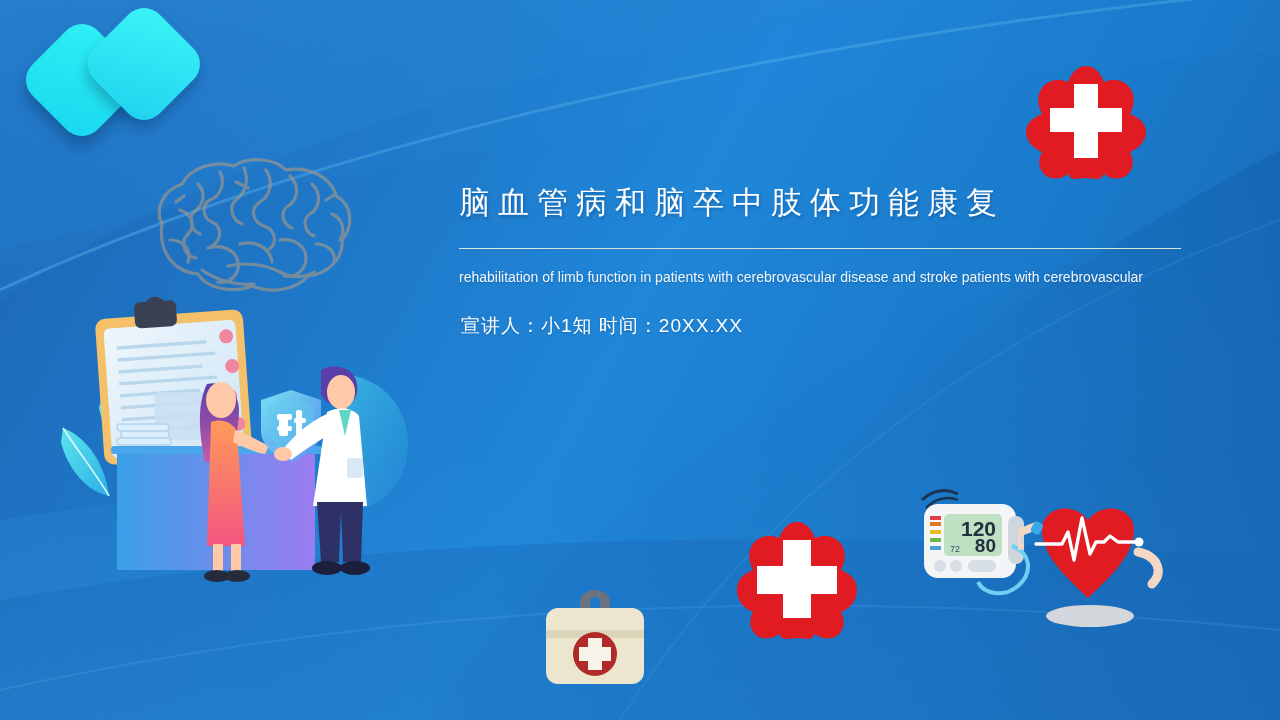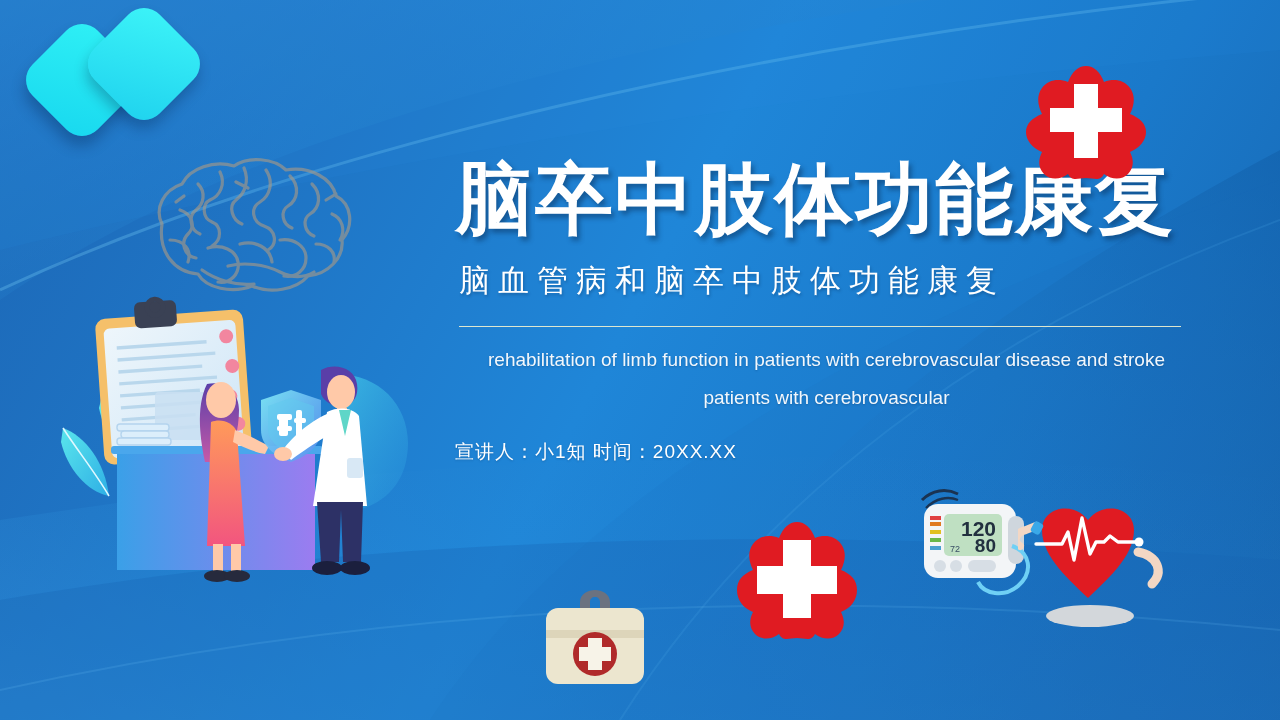--- a/index.html
+++ b/index.html
@@ -33,25 +33,25 @@
     font-size:78px;line-height:1.0;font-weight:bold;color:#ffffff;
     letter-spacing:2px;margin:0 0 4px 0;white-space:nowrap;
     text-shadow:3px 4px 5px rgba(6,38,76,.45);
   }
   #sub-title{
     font-size:31px;color:#ffffff;letter-spacing:8px;margin:22px 0 0 4px;
     white-space:nowrap;text-shadow:1px 2px 3px rgba(6,38,76,.30);
   }
   #divider{height:1px;background:#eef0cf;margin:24px 2px 0 4px;width:722px;opacity:.92;}
   #eng-text{
-    font-size:19px;color:#f2f7fc;line-height:2.0;margin:14px 0 0 4px;
-    width:735px;text-shadow:0 1px 2px rgba(6,38,76,.25);text-align:center;
+    font-size:14px;color:#f2f7fc;line-height:2.0;margin:14px 0 0 4px;
+    width:735px;text-shadow:0 1px 2px rgba(6,38,76,.25);
   }
   #presenter{
-    font-size:19px;color:#ffffff;margin:22px 0 0 0;letter-spacing:1px;
+    font-size:19px;color:#ffffff;margin:22px 0 0 6px;letter-spacing:1px;
     text-shadow:0 1px 2px rgba(6,38,76,.25);
   }
 
   
   .ficon{position:absolute;}
   #cross-top{left:1022px;top:62px;width:128px;height:118px;}
   #cross-bottom{left:733px;top:518px;width:128px;height:122px;}
   #kit{left:536px;top:586px;width:118px;height:104px;}
   #bp{left:908px;top:486px;width:128px;height:120px;}
   #heart{left:1018px;top:498px;width:154px;height:132px;}
@@ -232,21 +232,20 @@
       <path d="M272,118 C254,126 236,142 228,154 L236,164 C252,152 268,142 276,138 Z" fill="#ffffff"></path>
       <ellipse cx="228" cy="158" rx="9" ry="7" fill="#ffc9a8"></ellipse>
       <rect x="292" y="162" width="16" height="20" rx="3" fill="#d8e8f5"></rect>
       <path d="M262,206 L308,206 L306,266 L288,266 L286,214 L284,266 L266,266 Z" fill="#2d3166"></path>
       <ellipse cx="272" cy="272" rx="15" ry="7" fill="#1b1f3d"></ellipse>
       <ellipse cx="300" cy="272" rx="15" ry="7" fill="#1b1f3d"></ellipse>
     </g>
   </svg>
 
   <div id="textblock">
-    <h1 id="main-title">脑卒中肢体功能康复</h1>
     <div id="sub-title">脑血管病和脑卒中肢体功能康复</div>
     <div id="divider"></div>
     <div id="eng-text">rehabilitation of limb function in patients with cerebrovascular disease and stroke patients with cerebrovascular</div>
     <div id="presenter">宣讲人：小1知    时间：20XX.XX</div>
   </div>
 
   <svg class="ficon" id="cross-top" viewBox="0 0 128 118">
     <path d="M64,4 C72,4 78,10 82,20 C92,16 102,18 108,26 C114,34 112,44 108,52
              C118,56 124,62 124,70 C124,78 118,86 108,90 C112,98 112,106 106,112
              C100,118 90,118 82,112 C78,120 72,116 64,116 C56,116 50,120 46,112

